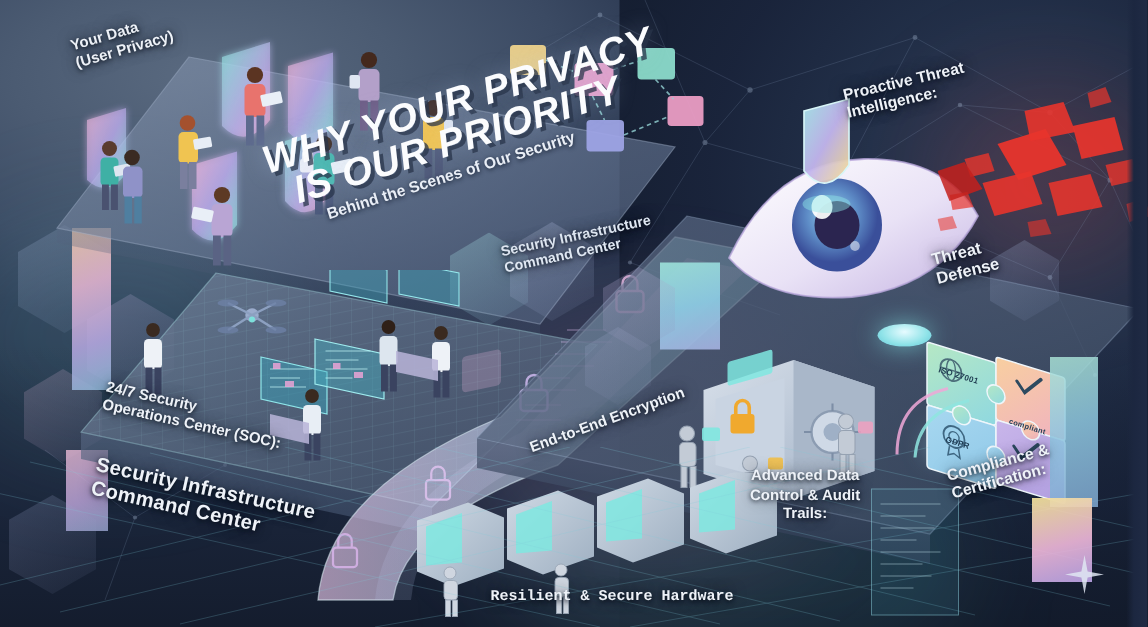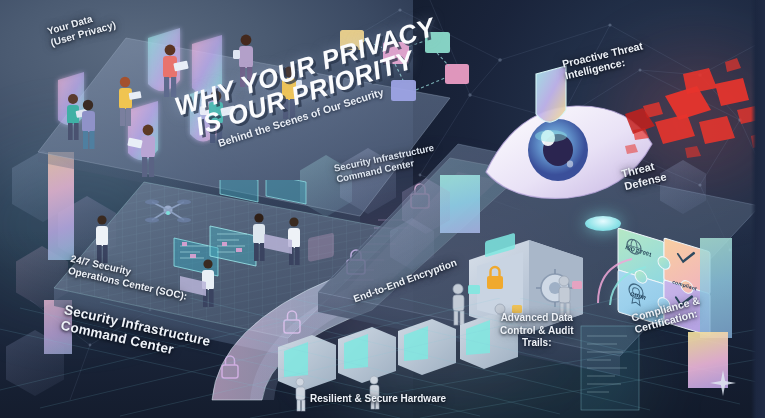--- a/index.html
+++ b/index.html
@@ -672,16 +672,16 @@
 Defense</div>
 
   <div class="lbl" style="left:630px;top:312px;transform:rotate(-15deg);transform-origin:left top;
               font-size:10.5px;font-weight:700;text-align:left;">Compliance &amp;
 Certification:</div>
 
   <div class="lbl" style="left:500px;top:312px;font-size:10px;font-weight:700;text-align:center;line-height:1.25;">Advanced Data
 Control &amp; Audit
 Trails:</div>
 
-  <div class="lbl" style="left:310px;top:393px;font-size:10px;font-weight:700;">Resilient &amp; Secure Hardware</div>
+  <div class="lbl" style="left:327px;top:393px;font-size:10px;font-weight:700;font-family:Liberation Mono, monospace;">Resilient &amp; Secure Hardware</div>
 
   <div class="frame-r"></div>
 </div>
 
 </body></html>

